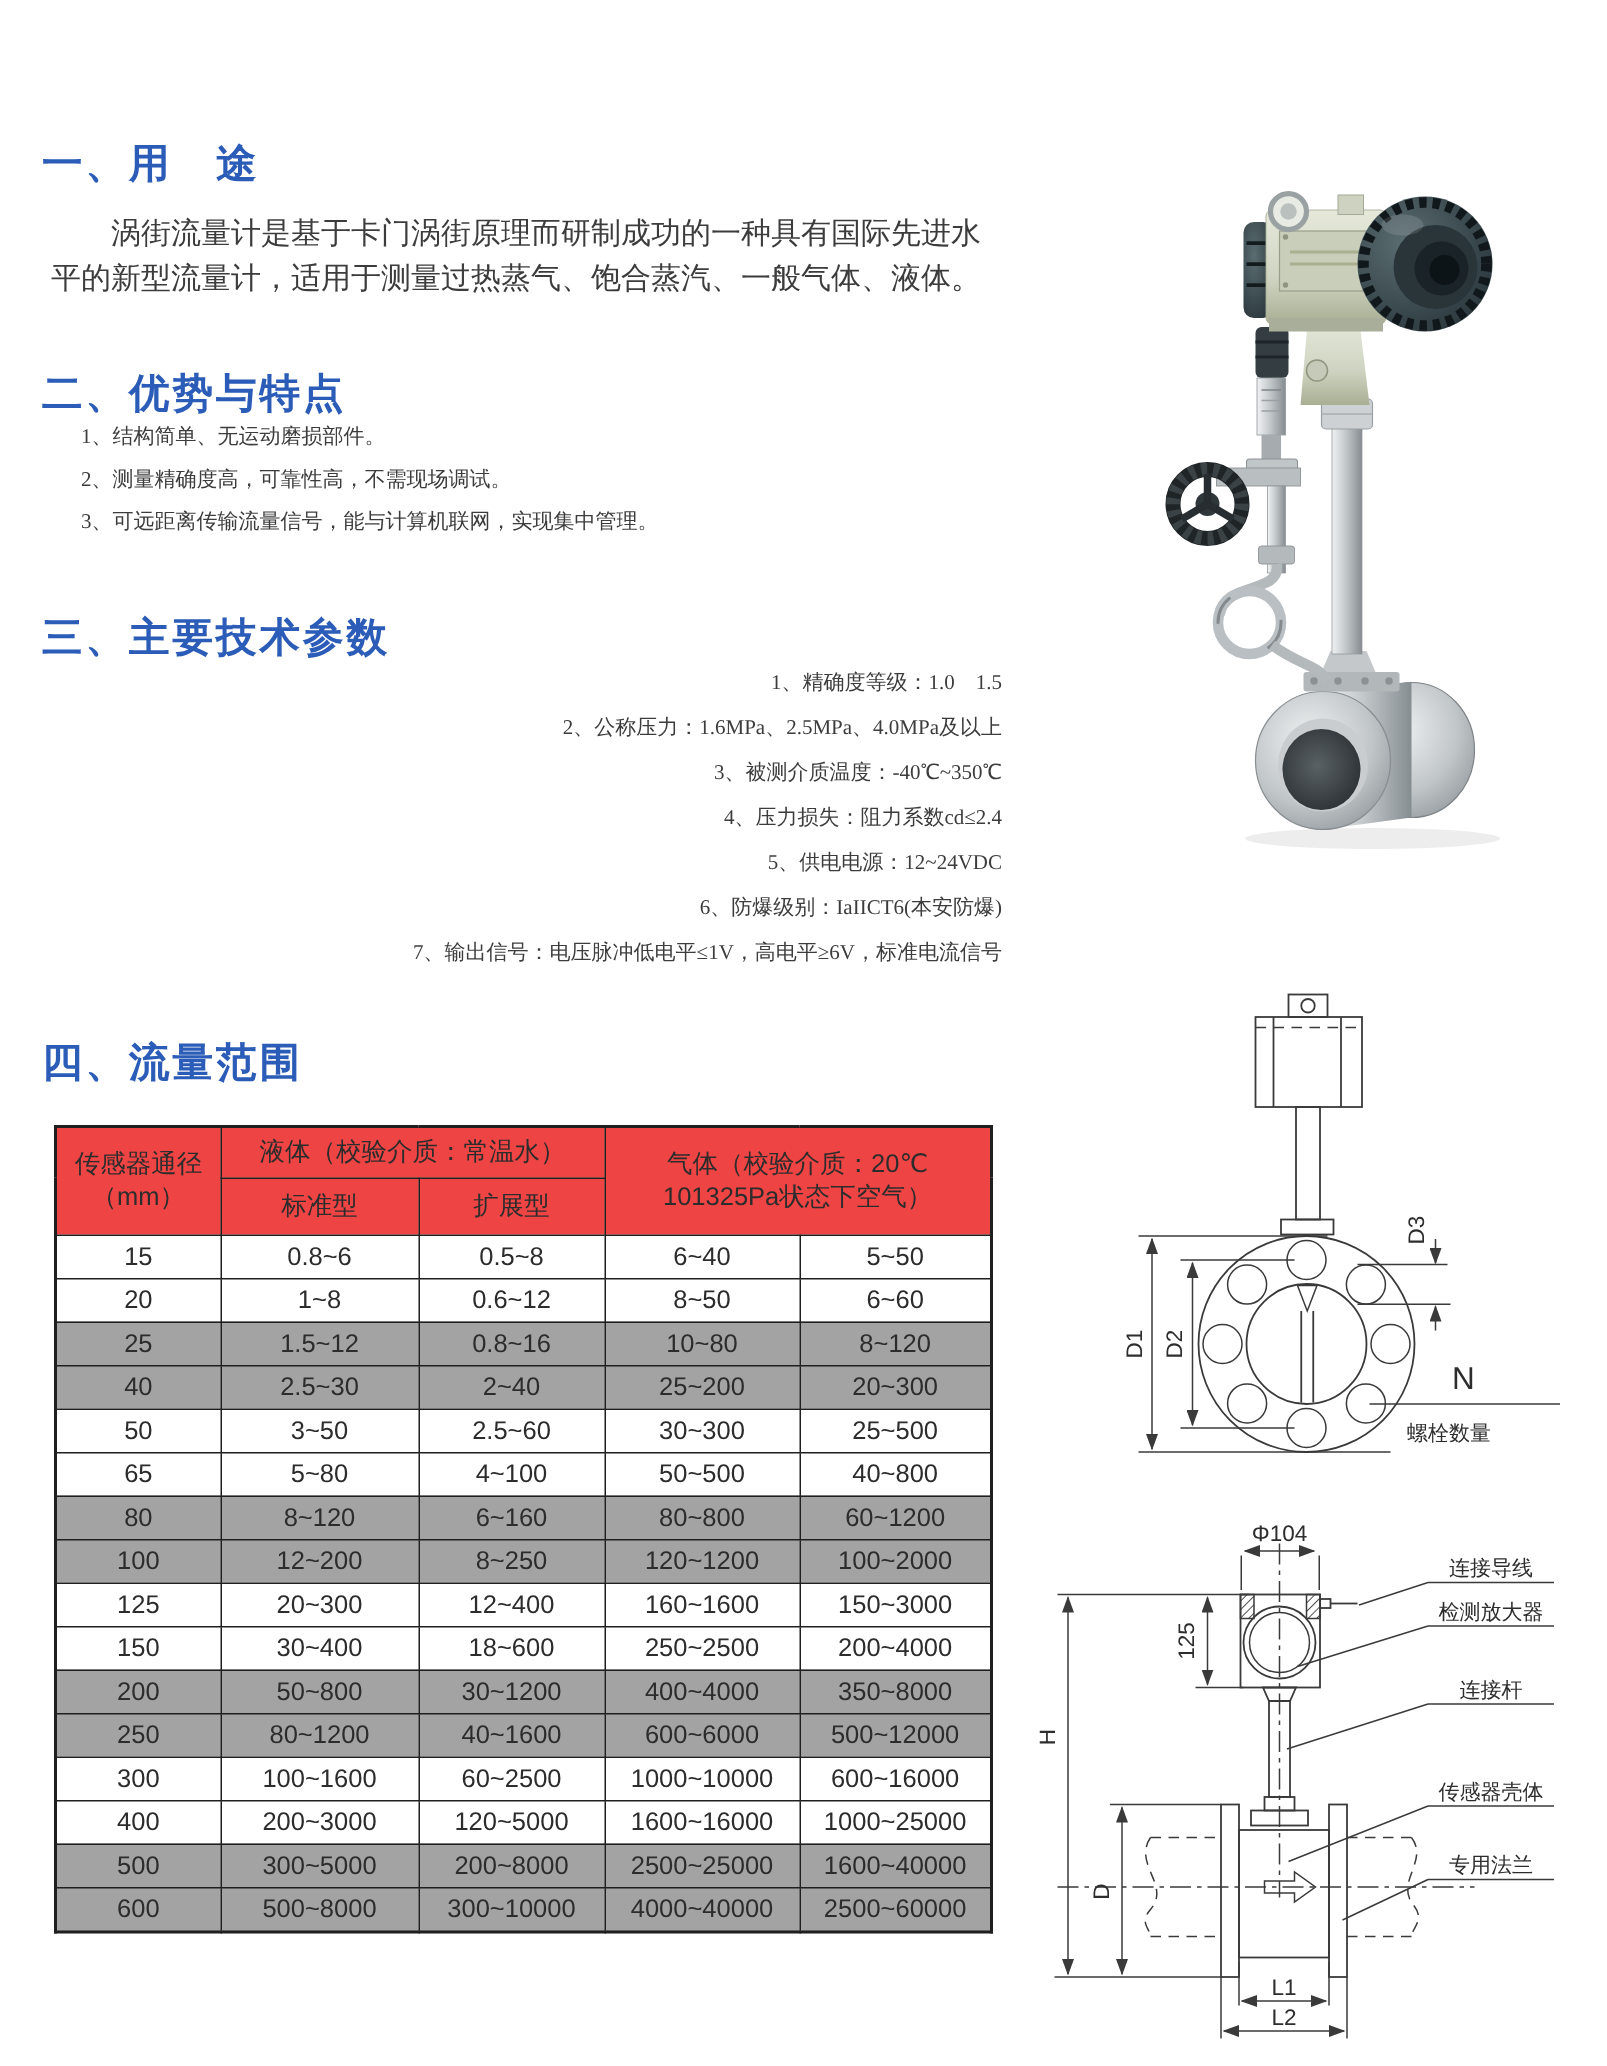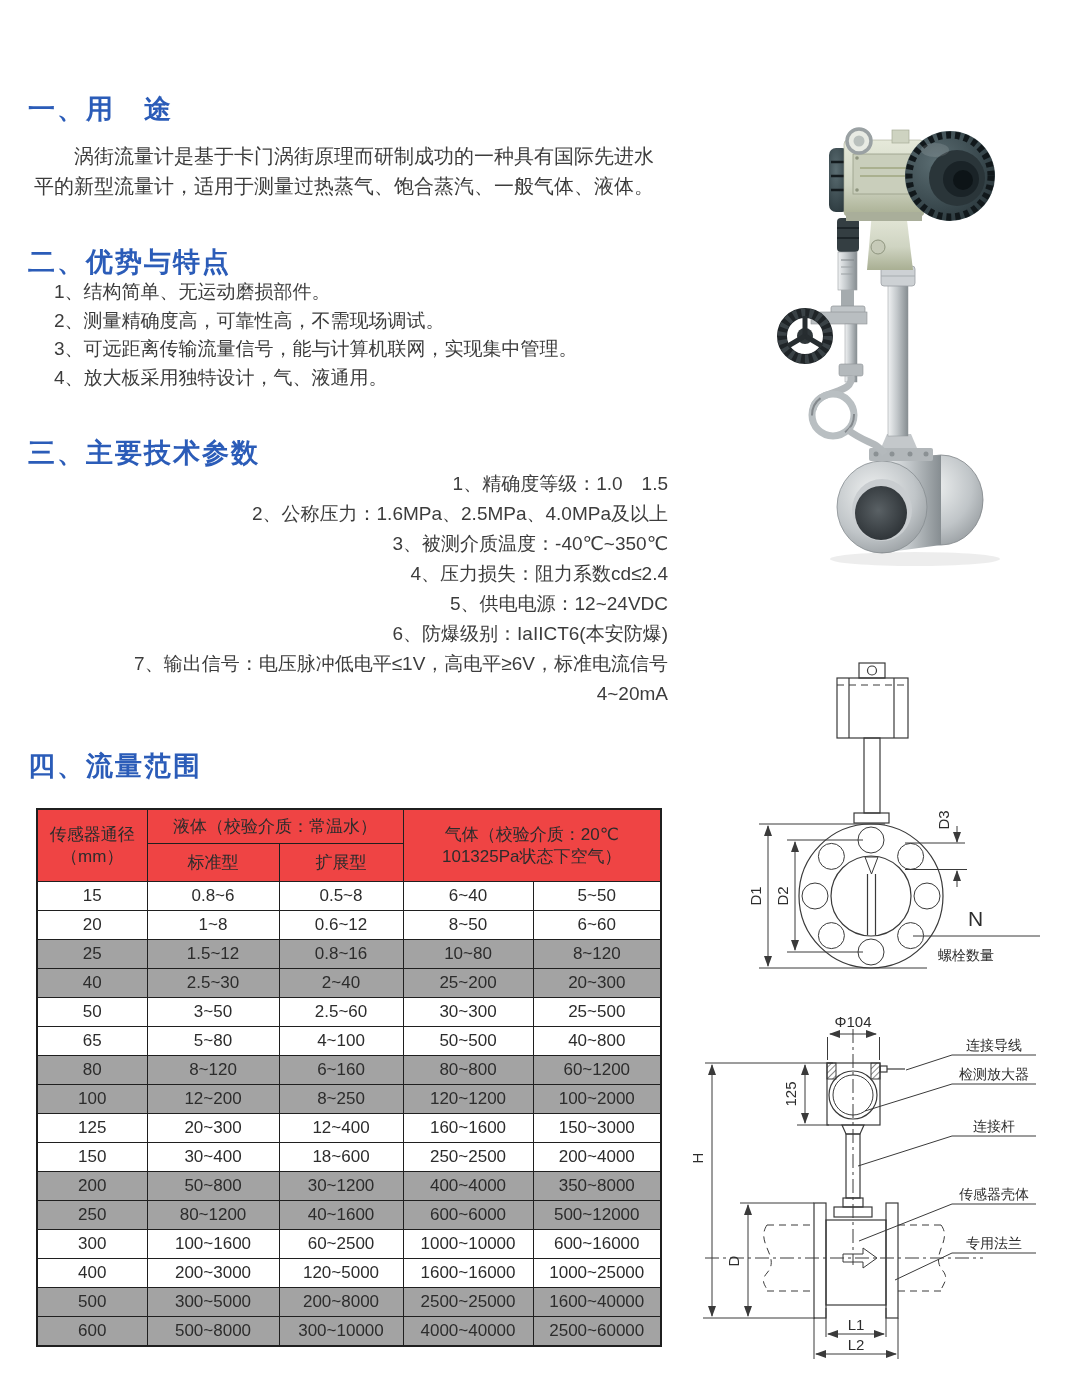--- a/index.html
+++ b/index.html
@@ -14,21 +14,21 @@
   
   .left-col{position:absolute;left:28px;top:0;width:640px;}
   h2.sec{margin:0;font-size:27px;font-weight:bold;color:var(--accent);letter-spacing:2px;line-height:32px;}
   #s1t{margin-top:93px;}
   .para{margin:16px 0 0 6px;width:624px;font-size:20px;color:var(--ink);line-height:30px;text-indent:2em;}
   hr.div{border:none;margin-left:2px;width:624px;}
   .hr1{border-top:1.5px solid #6a6a6a;margin-top:19px;}
   .hr2{border-top:2px solid #3d3d3d;margin-top:24px;}
   .hr3{border-top:2px solid #3d3d3d;margin-top:18px;}
   #s2t{margin-top:26px;}
-  ul.plain{list-style:none;margin:0;padding:0 0 0 26px;color:var(--ink);font-size:19px;}
+  ul.plain{list-style:none;margin:0;padding:0 0 0 26px;color:var(--ink);font-size:14px;font-family:Liberation Serif, serif;}
   .feat{margin-top:13px;}
   .feat li{line-height:28.5px;}
   #s3t{margin-top:21px;}
   .specs{margin-top:13px;}
   .specs li{line-height:30px;text-align:right;}
   .specs li.cont{padding-left:0;margin-left:-6px;}
   #s4t{margin-top:23px;}
 
   
   table.flow{border-collapse:collapse;table-layout:fixed;width:624px;margin:26px 0 0 8px;
@@ -61,34 +61,32 @@
   <div class="left-col">
     <h2 class="sec" id="s1t">一、用　途</h2>
     <p class="para">涡街流量计是基于卡门涡街原理而研制成功的一种具有国际先进水平的新型流量计，适用于测量过热蒸气、饱合蒸汽、一般气体、液体。</p>
     <hr class="div hr1">
 
     <h2 class="sec" id="s2t">二、优势与特点</h2>
     <ul class="plain feat">
       <li>1、结构简单、无运动磨损部件。</li>
       <li>2、测量精确度高，可靠性高，不需现场调试。</li>
       <li>3、可远距离传输流量信号，能与计算机联网，实现集中管理。</li>
-      <li>4、放大板采用独特设计，气、液通用。</li>
     </ul>
     <hr class="div hr2">
 
     <h2 class="sec" id="s3t">三、主要技术参数</h2>
     <ul class="plain specs">
       <li>1、精确度等级：1.0　1.5</li>
       <li>2、公称压力：1.6MPa、2.5MPa、4.0MPa及以上</li>
       <li>3、被测介质温度：-40℃~350℃</li>
       <li>4、压力损失：阻力系数cd≤2.4</li>
       <li>5、供电电源：12~24VDC</li>
       <li>6、防爆级别：IaIICT6(本安防爆)</li>
       <li>7、输出信号：电压脉冲低电平≤1V，高电平≥6V，标准电流信号</li>
-      <li class="cont">4~20mA</li>
     </ul>
     <hr class="div hr3">
 
     <h2 class="sec" id="s4t">四、流量范围</h2>
 
     <table class="flow">
       <colgroup>
         <col style="width:110px">
           <col style="width:132px">
           <col style="width:124px">

